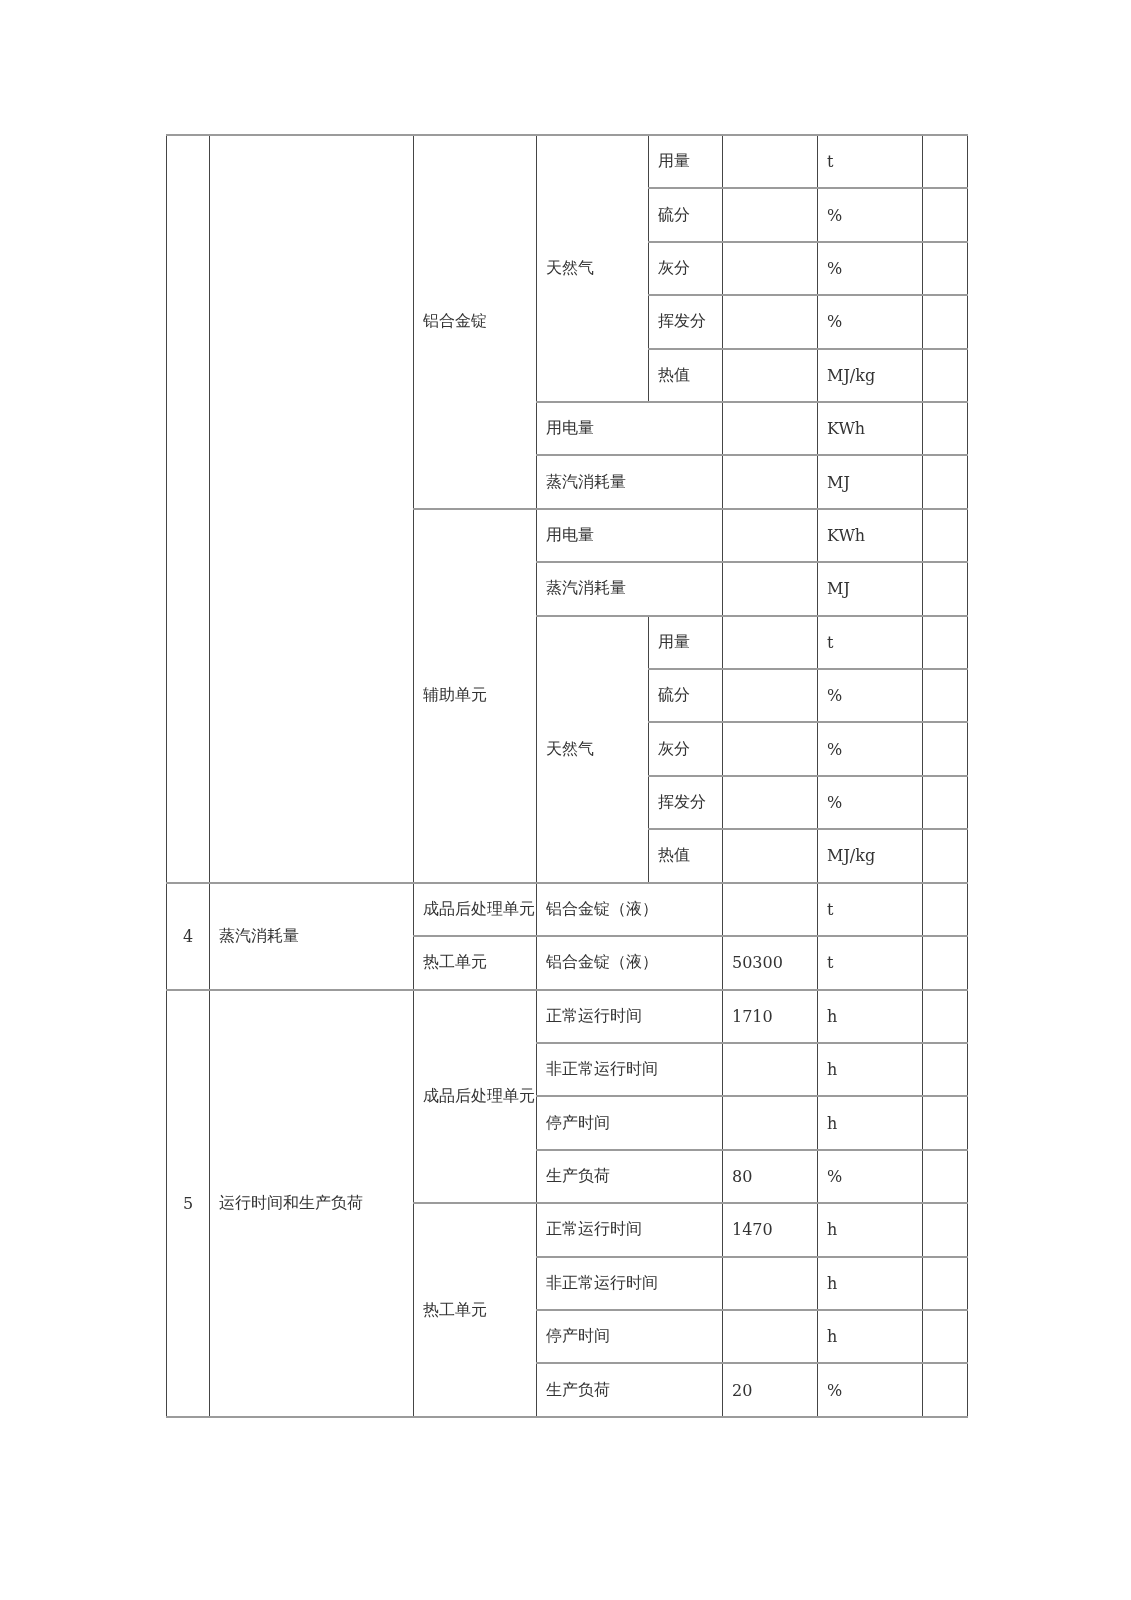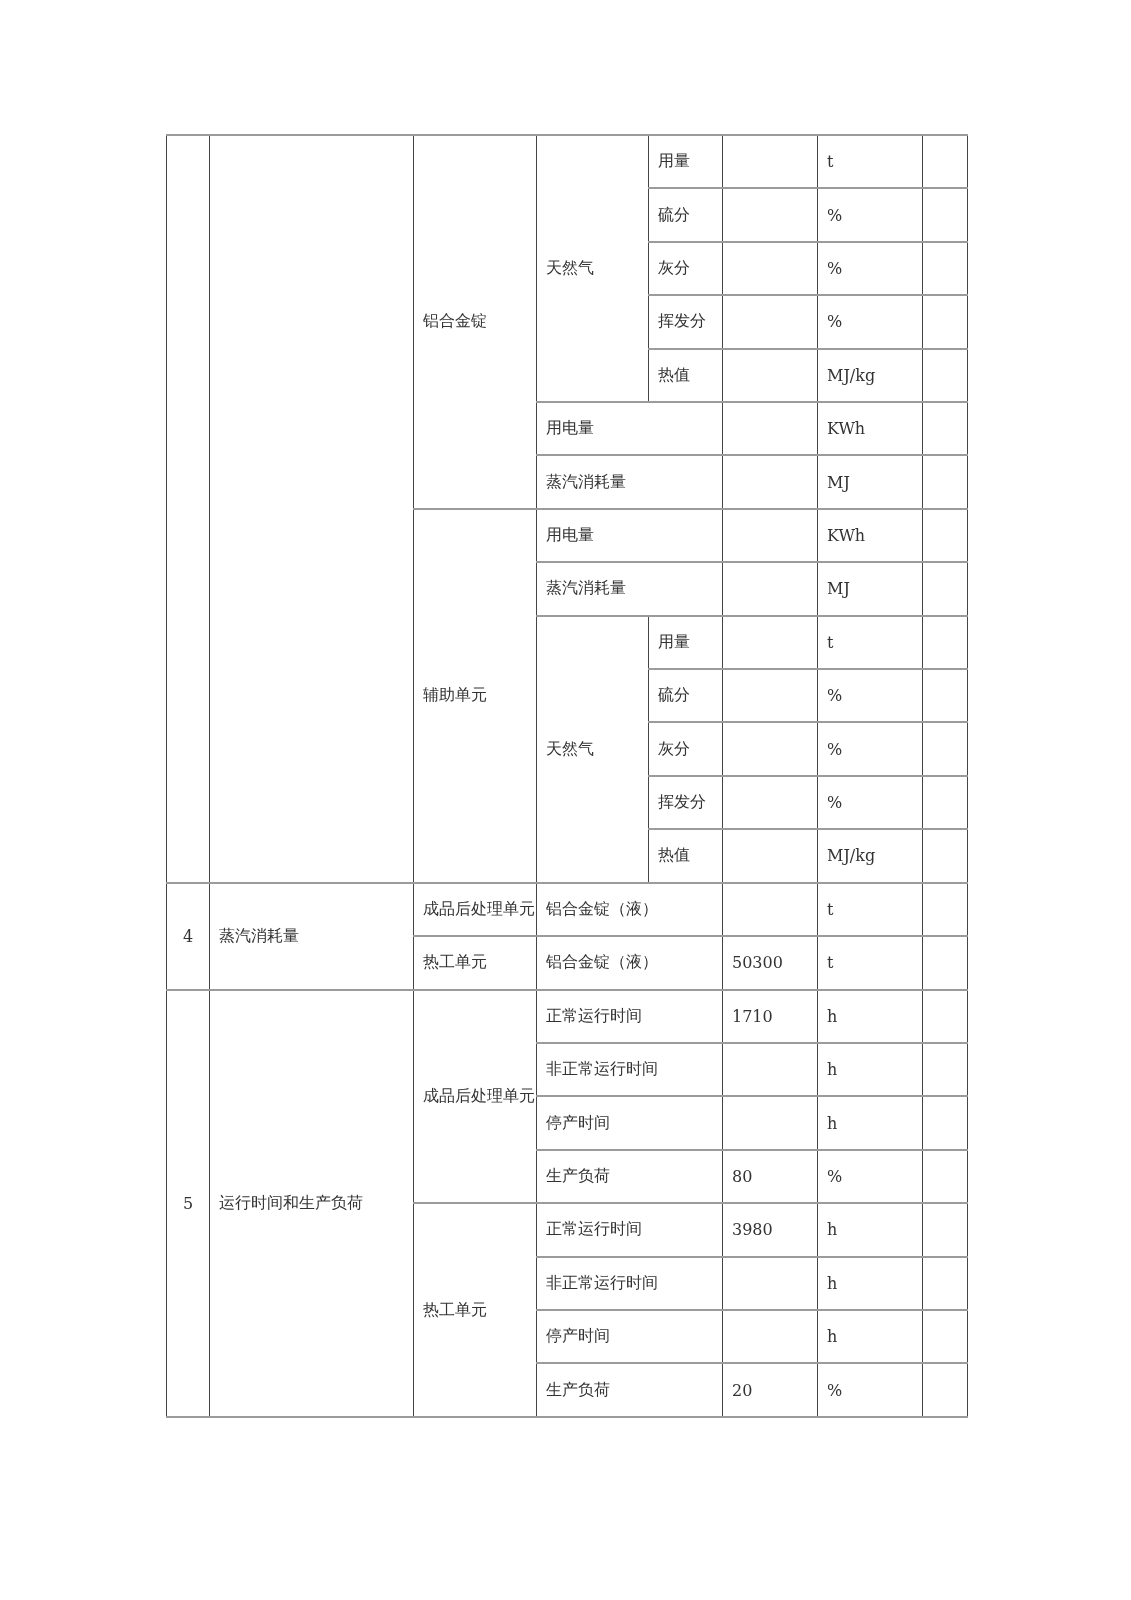--- a/index.html
+++ b/index.html
@@ -206,21 +206,21 @@
     <tr>
       <td colspan="2">生产负荷</td>
       <td>80</td>
       <td>%</td>
       <td class="br-dark"></td>
     </tr>
 
     <tr>
       <td class="bb-dark" rowspan="4">热工单元</td>
       <td colspan="2">正常运行时间</td>
-      <td>3980</td>
+      <td>1470</td>
       <td>h</td>
       <td class="br-dark"></td>
     </tr>
 
     <tr>
       <td colspan="2">非正常运行时间</td>
       <td></td>
       <td>h</td>
       <td class="br-dark"></td>
     </tr>

